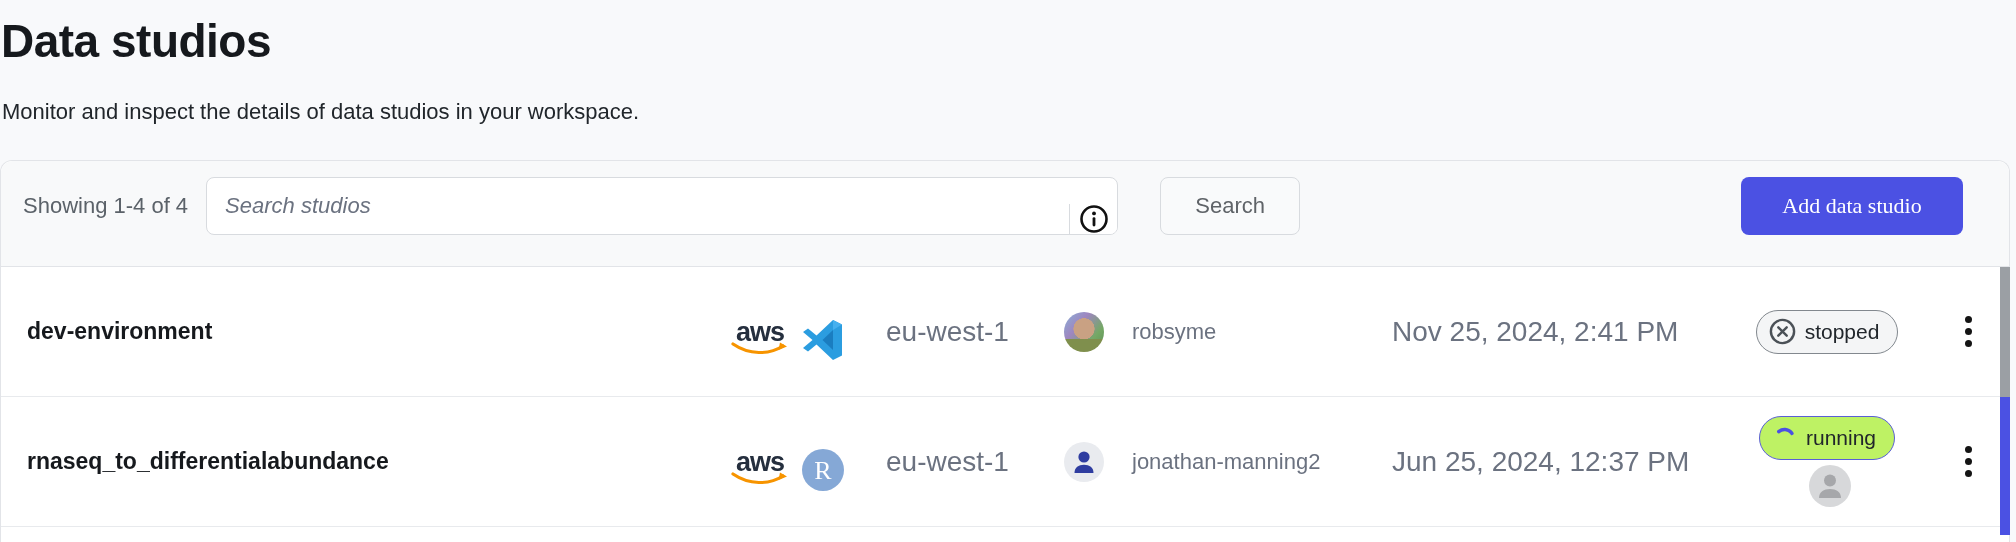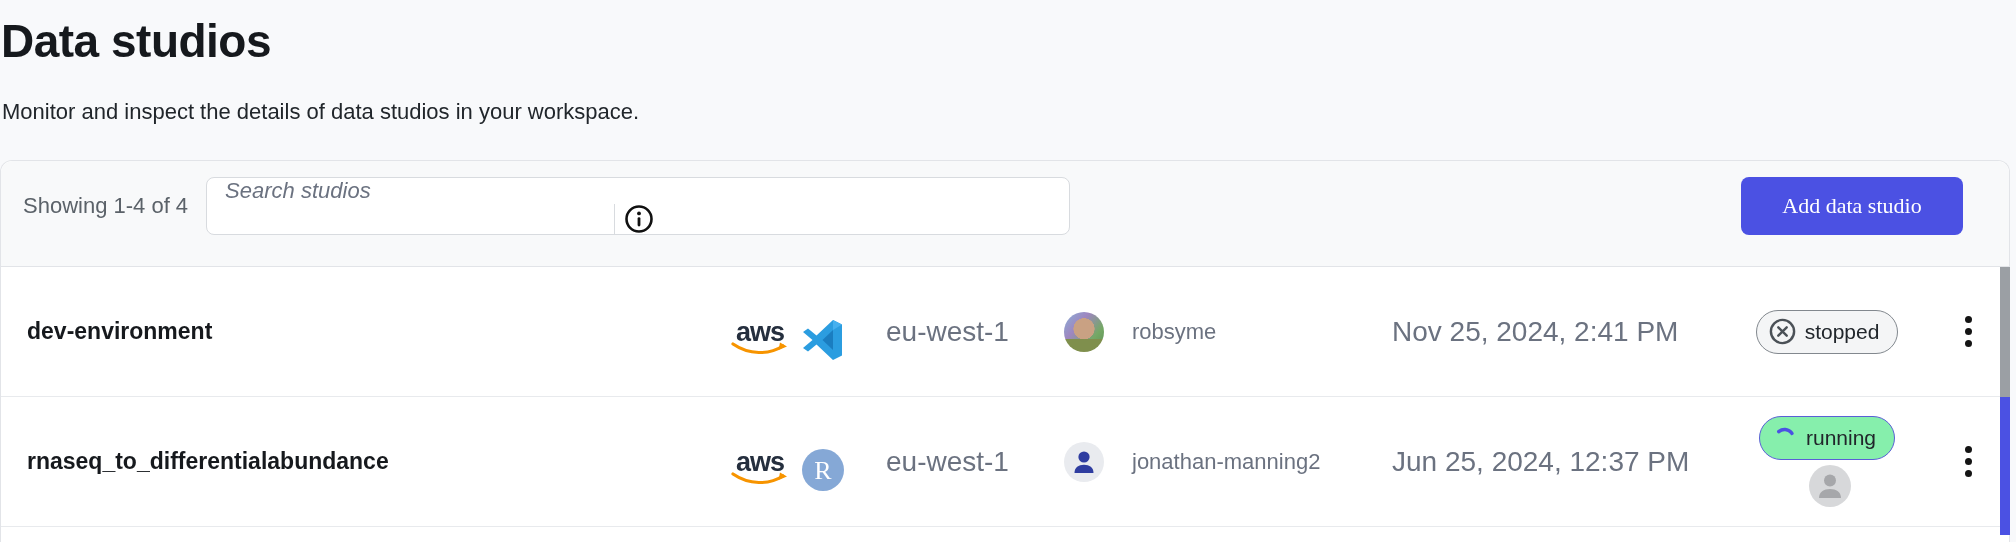--- a/index.html
+++ b/index.html
@@ -24,25 +24,24 @@
   }
   .toolbar {
     height: 106px; background: #f8f9fa;
     border-bottom: 1px solid #e2e4e8;
     border-radius: 12px 12px 0 0;
     display: flex; align-items: center;
     padding: 0 46px 16px 22px;
   }
   .showing-text { font-size: 22px; color: #5b6269; white-space: nowrap; }
   .search-group {
-    display: flex; align-items: center; height: 58px;
+    display: flex; align-items: flex-end; height: 58px;
     margin-left: 18px;
     border: 1px solid #d8dbdf; border-radius: 8px; background: #fff;
     overflow: hidden;
-    flex-direction: column;
   }
   .search-input {
     width: 862px; height: 100%; border: none; outline: none;
     padding: 0 18px; font-size: 22px; color: #21262b; background: transparent;
     font-family: "Liberation Sans", "DejaVu Sans", sans-serif;
   }
   .search-input::placeholder { font-style: italic; color: #6b7280; }
   .info-seg {
     width: 48px; display: flex; align-items: center; justify-content: center;
     border-left: 1px solid #d8dbdf; background: #fff; cursor: pointer;
@@ -82,21 +81,21 @@
       radial-gradient(circle at 50% 42%, #c9a183 0 34%, rgba(0,0,0,0) 35%),
       linear-gradient(180deg, rgba(0,0,0,0) 0 68%, #7f8f4d 68%),
       linear-gradient(130deg, #8ab0d8 0%, #9e86c0 35%, #74a865 70%, #5d8f55 100%);
   }
   .badge {
     display: inline-flex; align-items: center; gap: 9px;
     height: 44px; padding: 0 18px 0 12px; border-radius: 22px;
     font-size: 21px; color: #21262b; background: #f4f5f6;
     border: 1.5px solid #82888e; cursor: default;
   }
-  .badge.running { background: #86efac; border-color: #5a5fd6; }
+  .badge.running { background: #bef264; border-color: #5a5fd6; }
   .badge-sub-avatar { margin: 5px 0 0 6px; }
   .kebab { display: flex; flex-direction: column; gap: 5px; padding: 10px; cursor: pointer; }
   .kebab span { width: 7px; height: 7px; border-radius: 50%; background: #141414; }
   .scrollbar-thumb-gray {
     position: absolute; left: 2000px; top: 267px; width: 10px; height: 130px;
     background: #9b9fa4;
   }
   .scrollbar-thumb-blue {
     position: absolute; left: 2000px; top: 397px; width: 10px; height: 138px;
     background: #4b51e3;
@@ -117,20 +116,21 @@
       <input class="search-input" type="text" placeholder="Search studios" style="">
       <div class="info-seg">
         <svg width="30" height="30" viewBox="0 0 30 30">
           <circle cx="15" cy="15" r="12.5" fill="none" stroke="#111" stroke-width="2.6"></circle>
           <circle cx="15" cy="9.4" r="1.9" fill="#111"></circle>
           <rect x="13.6" y="13.2" width="2.8" height="9.2" rx="1.4" fill="#111"></rect>
         </svg>
       </div>
     </div>
 
+    <button class="btn-secondary">Search</button>
 
     <div class="toolbar-spacer"></div>
 
     <button class="btn-primary">Add data studio</button>
   </div>
 
   <div class="row">
     <div class="cell-name">dev-environment</div>
 
     <div class="cell-icons">

